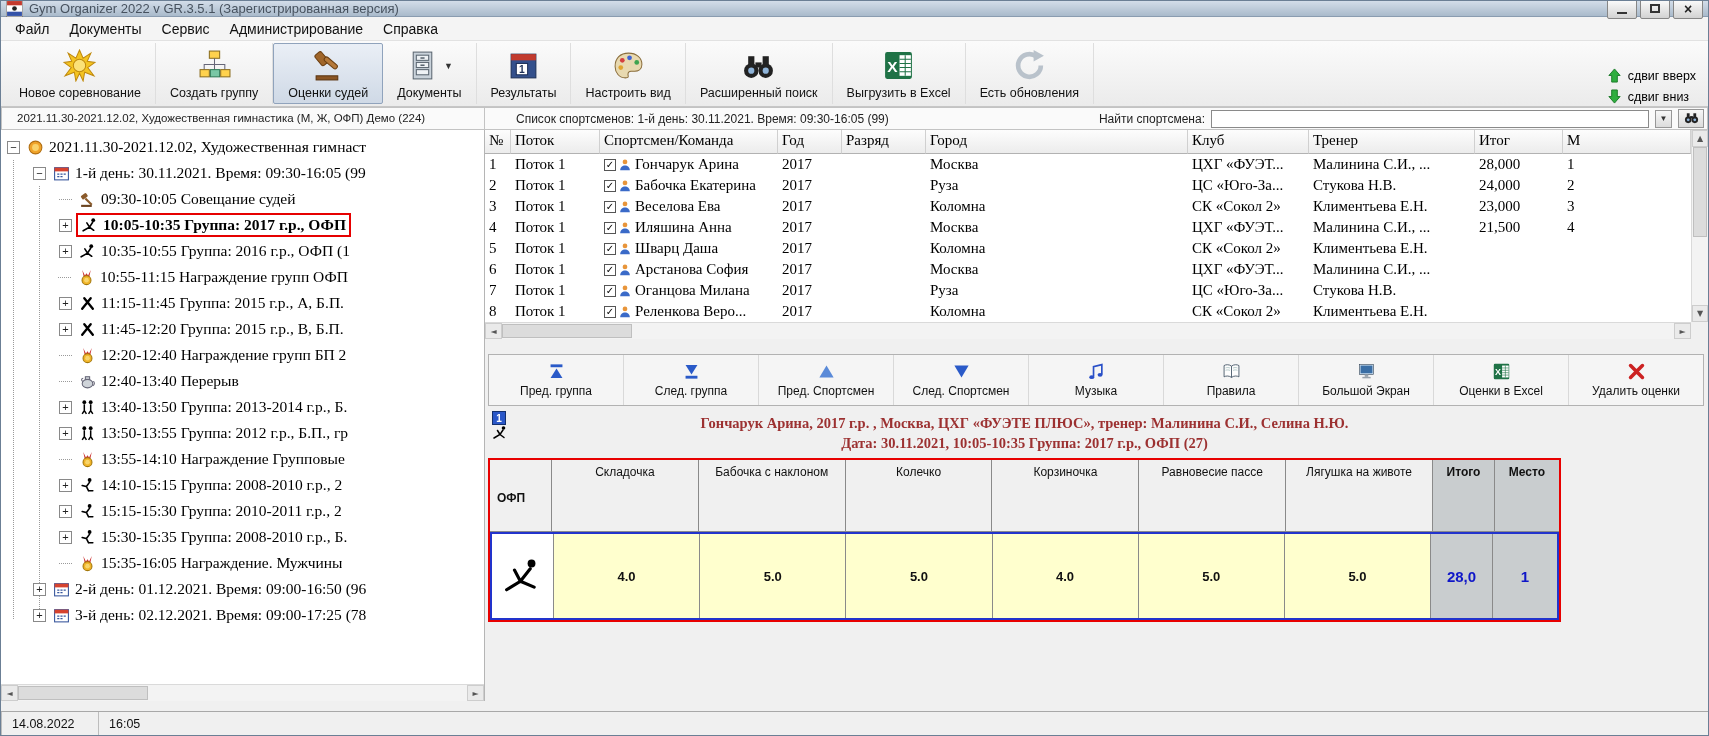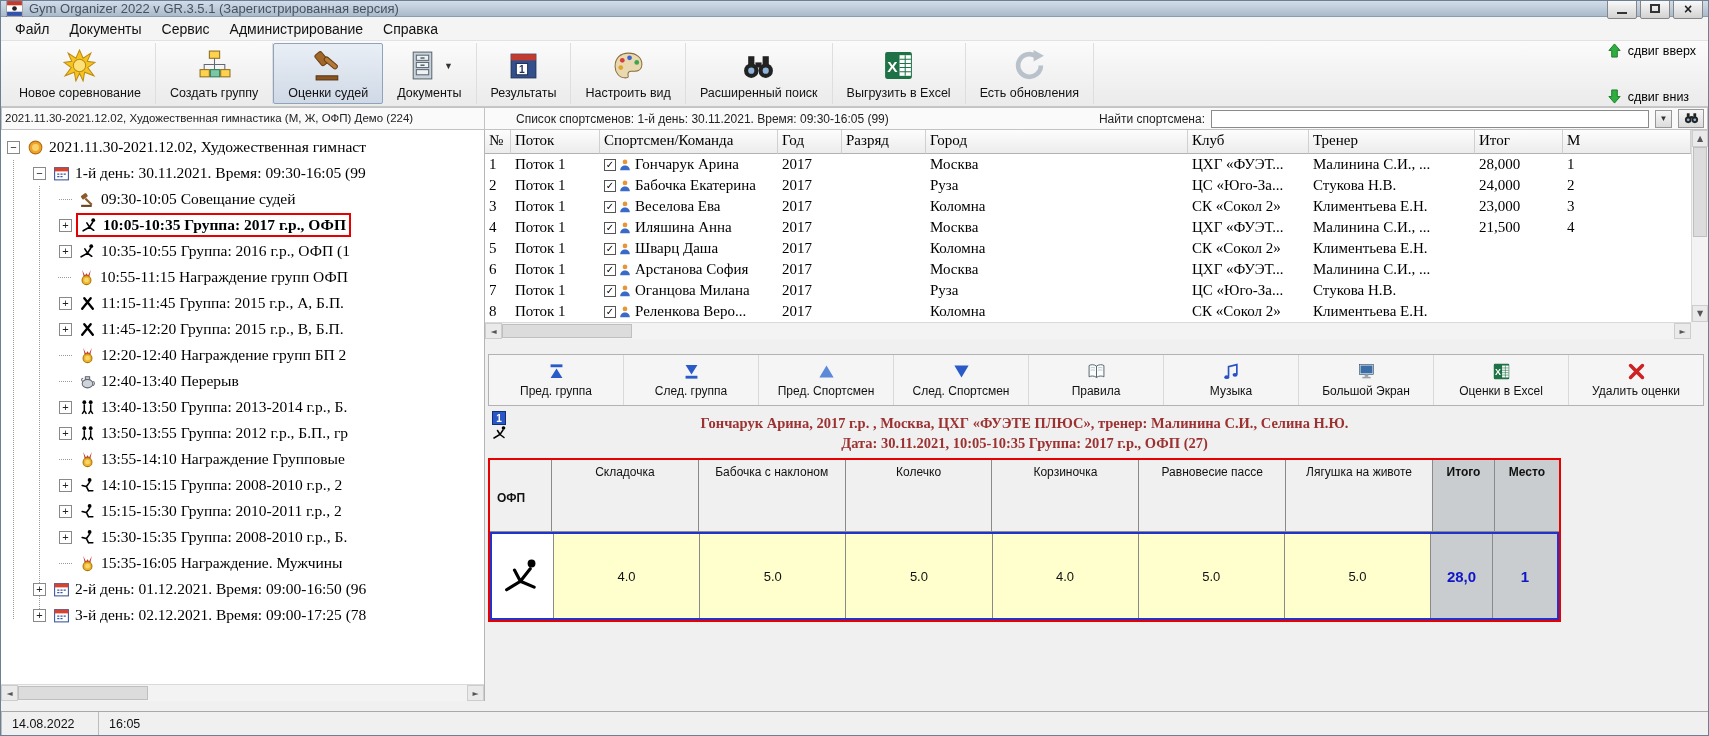--- a/index.html
+++ b/index.html
@@ -27,28 +27,28 @@
   
   .toolbar { height:66px; background:linear-gradient(#fbfbfb,#ebebeb); border-bottom:1px solid #c6c6c6;
              display:flex; align-items:stretch; padding:2px 4px; }
   .tb-btn { display:flex; flex-direction:column; align-items:center; justify-content:center; gap:2px;
             padding:2px 14px; border-right:1px solid #dedede; }
   .tb-btn.active { background:linear-gradient(#eaeff6,#cfd9e6); border:1px solid #90a3bc; border-radius:2px; }
   .tb-iconrow { height:36px; display:flex; align-items:center; gap:5px; }
   .tb-iconrow svg { width:33px; height:33px; display:block; }
   .tb-label { font-size:12.5px; color:#111; white-space:nowrap; }
   .dropdown-arrow { font-size:9px; color:#333; }
-  .shift-box { margin-left:auto; display:flex; flex-direction:column; justify-content:space-between; gap:6px; padding:0 8px; }
+  .shift-box { margin-left:auto; display:flex; flex-direction:column; justify-content:flex-end; gap:6px; padding:0 8px; }
   .shift-btn { display:flex; align-items:center; gap:6px; font-size:12.5px; white-space:nowrap; }
   .shift-btn svg { width:15px; height:15px; display:block; }
 
   
   .headers { display:flex; height:23px; }
   .tree-header { width:484px; background:#fafafa; border:1px solid #c3c3c3; font-size:11.5px; color:#222;
-                 padding:4px 3px; white-space:nowrap; overflow:hidden; }
+                 padding:4px 15px; white-space:nowrap; overflow:hidden; }
   .list-header { flex:1; background:#fafafa; border:1px solid #c3c3c3; border-left:none; display:flex;
                  align-items:center; font-size:12px; color:#222; padding:0 3px; gap:6px; }
   .list-header-text { white-space:nowrap; overflow:hidden; flex:none;margin-left:28px; }
   .search-label { margin-left:auto; white-space:nowrap; }
   .search-input { width:438px; height:18px; border:1px solid #8a8a8a; background:#fff; font-size:12px;
                   font-family:"Liberation Sans",sans-serif; padding:0 3px; }
   .combo-btn { width:17px; height:18px; background:linear-gradient(#f7f7f7,#dcdcdc); border:1px solid #979797;
                font-size:8px; display:flex; align-items:center; justify-content:center; color:#333; }
   .find-btn { width:26px; height:19px; background:linear-gradient(#f7f7f7,#dcdcdc); border:1px solid #979797;
               display:flex; align-items:center; justify-content:center; }
@@ -124,21 +124,21 @@
   .score-table { position:absolute; top:328px; left:3px; width:1073px; border:2px solid #e80000; background:#fff; }
   .score-grid { display:grid; grid-template-columns:62px repeat(6,1fr) 62px 64px; }
   .cell { border-right:1px solid #8a8a8a; overflow:hidden; }
   .cell:last-child { border-right:none; }
   .score-head .cell { height:72px; background:#f0f0f0; border-bottom:1px solid #8a8a8a; font-size:12px;
                       text-align:center; padding-top:5px; color:#111; }
   .cat-cell { display:flex; align-items:center; justify-content:flex-start; padding-left:7px;
               color:#1322c8; font-weight:bold; font-size:17px; }
   .total-head, .place-head { background:#c9cdcf !important; font-weight:bold; font-size:13.5px; }
   .score-row { display:grid; grid-template-columns:62px repeat(6,1fr) 62px 64px; border:2px solid #2233cc; }
-  .score-row .cell { height:84px; display:flex; align-items:center; justify-content:center; }
+  .score-row .cell { height:84px; display:flex; align-items:center; justify-content:center;font-weight:bold; }
   .icon-cell { background:#fff; }
   .icon-cell svg { width:42px; height:42px; }
   .score-cell { background:#ffffce; font-size:13px; color:#111; }
   .total-val, .place-val { background:#c9cdcf; color:#0f16c8; font-weight:bold; font-size:15px; }
 
   
   .statusbar { position:absolute; bottom:0; left:0; right:0; height:24px; background:#f0f0f0;
                border-top:1px solid #a8a8a8; display:flex; align-items:center; font-size:12.5px; color:#111; }
   .status-text { flex:1; padding:0 6px; white-space:nowrap; overflow:hidden; }
   .status-date { width:97px; border-left:1px solid #bdbdbd; padding:0 10px; height:100%; display:flex; align-items:center; }
@@ -823,37 +823,37 @@
           <div class="ctl-btn">
       <span class="ctl-icon">
               <svg viewBox="0 0 16 16">
                 <polygon points="8,13 14,3 2,3" fill="#2a5ac8"></polygon>
               </svg>
             </span>
       <span>След. Спортсмен</span>
     </div>
           <div class="ctl-btn">
       <span class="ctl-icon">
+              <svg viewBox="0 0 16 16">
+                <path d="M5.5 12.5V4l7-1.8v8.3" stroke="#2a50c8" stroke-width="1.4" fill="none"></path>
+                <ellipse cx="4" cy="12.8" rx="2.1" ry="1.6" fill="#2a50c8"></ellipse>
+                <ellipse cx="11" cy="10.8" rx="2.1" ry="1.6" fill="#2a50c8"></ellipse>
+              </svg>
+            </span>
+      <span>Музыка</span>
+    </div>
+          <div class="ctl-btn">
+      <span class="ctl-icon">
               <svg viewBox="0 0 32 32">
                 <path d="M16 7C12.5 4 6.5 4 3.5 6v19c3-2 9-2 12.5 1 3.5-3 9.5-3 12.5-1V6C25.5 4 19.5 4 16 7z" fill="#fdfdfd" stroke="#456" stroke-width="1.5"></path>
                 <path d="M16 7v19" stroke="#456" stroke-width="1.5"></path>
                 <path d="M6 10c2.5-1 5.5-.8 7.5.2M6 14c2.5-1 5.5-.8 7.5.2M18.5 10.2c2-1 5-1.2 7.5-.2M18.5 14.2c2-1 5-1.2 7.5-.2" stroke="#8aa" fill="none"></path>
               </svg>
             </span>
       <span>Правила</span>
-    </div>
-          <div class="ctl-btn">
-      <span class="ctl-icon">
-              <svg viewBox="0 0 16 16">
-                <path d="M5.5 12.5V4l7-1.8v8.3" stroke="#2a50c8" stroke-width="1.4" fill="none"></path>
-                <ellipse cx="4" cy="12.8" rx="2.1" ry="1.6" fill="#2a50c8"></ellipse>
-                <ellipse cx="11" cy="10.8" rx="2.1" ry="1.6" fill="#2a50c8"></ellipse>
-              </svg>
-            </span>
-      <span>Музыка</span>
     </div>
           <div class="ctl-btn">
       <span class="ctl-icon">
               <svg viewBox="0 0 32 32">
                 <rect x="4" y="4" width="24" height="17" fill="#cfe0f0" stroke="#345"></rect>
                 <rect x="6" y="6" width="20" height="13" fill="#3a6ea5"></rect>
                 <rect x="13" y="21" width="6" height="4" fill="#98a2ac"></rect>
                 <rect x="9" y="25" width="14" height="2.5" fill="#98a2ac"></rect>
               </svg>
             </span>

